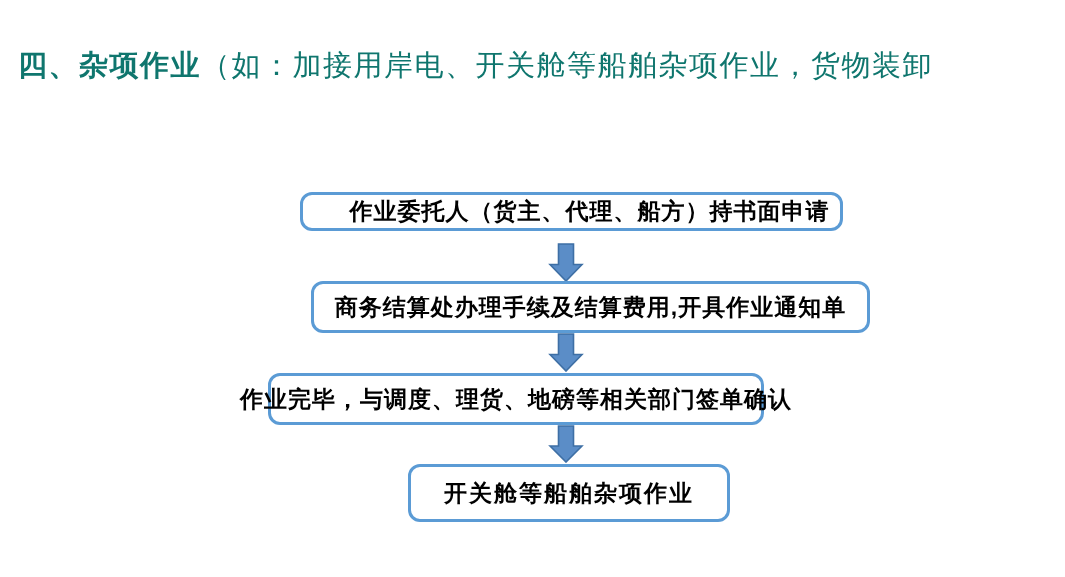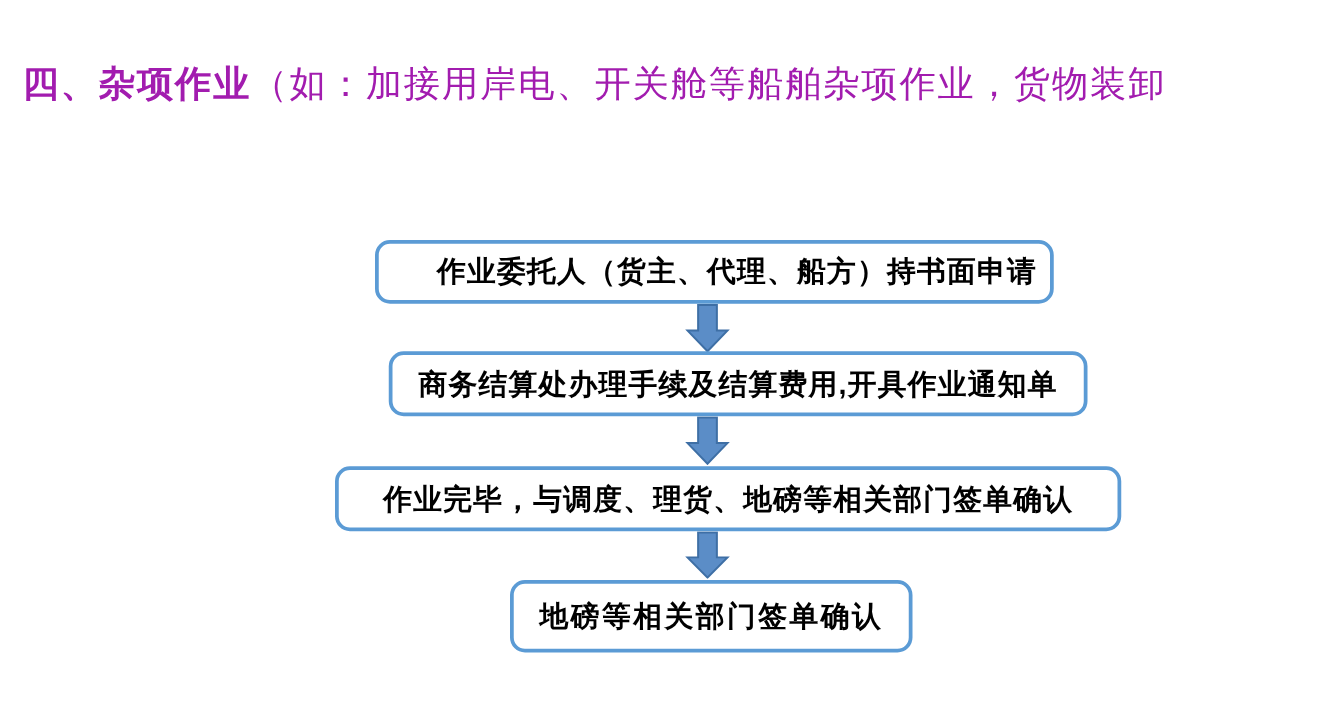--- a/index.html
+++ b/index.html
@@ -11,22 +11,22 @@
   }
   .page {
     position: relative;
     width: 1065px; height: 577px;
     background: #ffffff;
   }
   
   .doc-title {
     position: absolute;
     left: 18px; top: 46px;
-    color: #a21caf;
-    font-family: Liberation Serif, serif;
+    color: #0f766e;
+    font-family: Liberation Mono, monospace;
     font-size: 29px;
     letter-spacing: 1.5px;
     white-space: nowrap;
   }
   .title-line { height: 66px; line-height: 44px; }
   .doc-title .b { font-weight: bold; }
   
   .flow-box {
     position: absolute;
     background: #ffffff;
@@ -34,23 +34,23 @@
     border-radius: 12px;
     display: flex;
     align-items: center;
     justify-content: center;
     color: #000000;
     font-weight: bold;
     font-size: 23px;
     letter-spacing: 1px;
     white-space: nowrap;
   }
-  .box1 { left: 300px; top: 192px; width: 543px; height: 51px; padding-left: 36px; }
+  .box1 { left: 300px; top: 192px; width: 543px; height: 39px; padding-left: 36px; }
   .box2 { left: 287px; top: 281px; width: 559px; height: 52px; margin-left: 24px; }
-  .box3 { left: 268px; top: 373px; width: 629px; height: 52px; }
+  .box3 { left: 268px; top: 373px; width: 496px; height: 52px; }
   .box4 { left: 408px; top: 464px; width: 322px; height: 58px; letter-spacing: 2px; }
   .flow-arrow { position: absolute; width: 36px; display: block; }
   .a1 { left: 548px; top: 243px; height: 39px; }
   .a2 { left: 548px; top: 333px; height: 39px; }
   .a3 { left: 548px; top: 425px; height: 38px; }
 </style>
 </head>
 <body>
 
 <div class="page">
@@ -79,17 +79,17 @@
 
     <div class="flow-box box3">
       <span>作业完毕，与调度、理货、地磅等相关部门签单确认</span>
     </div>
 
     <svg class="flow-arrow a3" viewBox="0 0 36 40" preserveAspectRatio="none">
       <path d="M10.5 1 H25.5 V22 H34 L18 39 L2 22 H10.5 Z" fill="#5B8DC7" stroke="#3E6FA5" stroke-width="1.6"></path>
     </svg>
 
     <div class="flow-box box4">
-      <span>地磅等相关部门签单确认</span>
+      <span>开关舱等船舶杂项作业</span>
     </div>
 
   </div>
 </div>
 
 </body></html>

